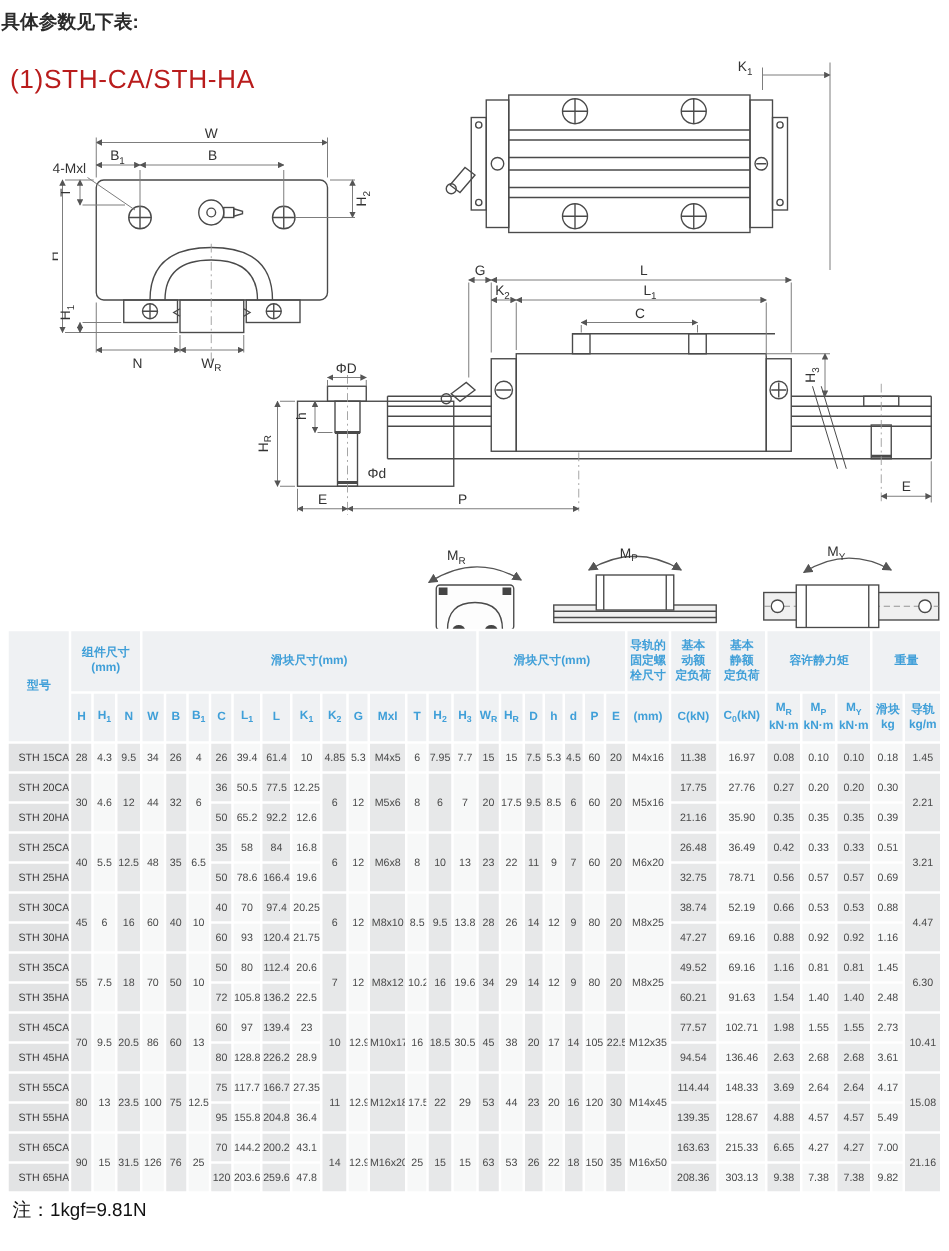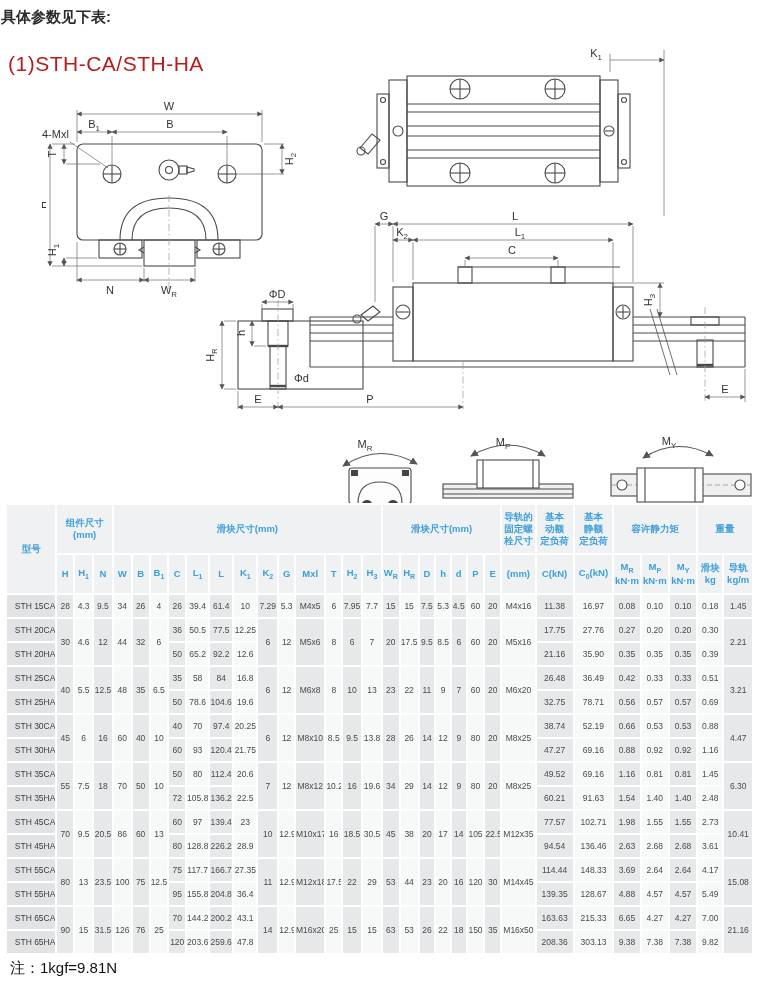--- a/index.html
+++ b/index.html
@@ -376,21 +376,21 @@
             <td class="s alt" rowspan="1">28</td>
             <td class="s" rowspan="1">4.3</td>
             <td class="s alt" rowspan="1">9.5</td>
             <td class="s" rowspan="1">34</td>
             <td class="s alt" rowspan="1">26</td>
             <td class="s" rowspan="1">4</td>
             <td class="v alt">26</td>
             <td class="v">39.4</td>
             <td class="v alt">61.4</td>
             <td class="v">10</td>
-            <td class="s alt" rowspan="1">7.29</td>
+            <td class="s alt" rowspan="1">4.85</td>
             <td class="s" rowspan="1">5.3</td>
             <td class="s alt" rowspan="1">M4x5</td>
             <td class="s" rowspan="1">6</td>
             <td class="s alt" rowspan="1">7.95</td>
             <td class="s" rowspan="1">7.7</td>
             <td class="s alt" rowspan="1">15</td>
             <td class="s" rowspan="1">15</td>
             <td class="s alt" rowspan="1">7.5</td>
             <td class="s" rowspan="1">5.3</td>
             <td class="s alt" rowspan="1">4.5</td>
@@ -483,21 +483,21 @@
             <td class="v alt">0.42</td>
             <td class="v">0.33</td>
             <td class="v alt">0.33</td>
             <td class="v">0.51</td>
             <td class="s alt" rowspan="2">3.21</td>
           </tr>
           <tr>
             <td class="model">STH 25HA</td>
             <td class="v alt">50</td>
             <td class="v">78.6</td>
-            <td class="v alt">104.6</td>
+            <td class="v alt">166.4</td>
             <td class="v">19.6</td>
             <td class="v alt">32.75</td>
             <td class="v">78.71</td>
             <td class="v alt">0.56</td>
             <td class="v">0.57</td>
             <td class="v alt">0.57</td>
             <td class="v">0.69</td>
           </tr>
           <tr>
             <td class="model">STH 30CA</td>

